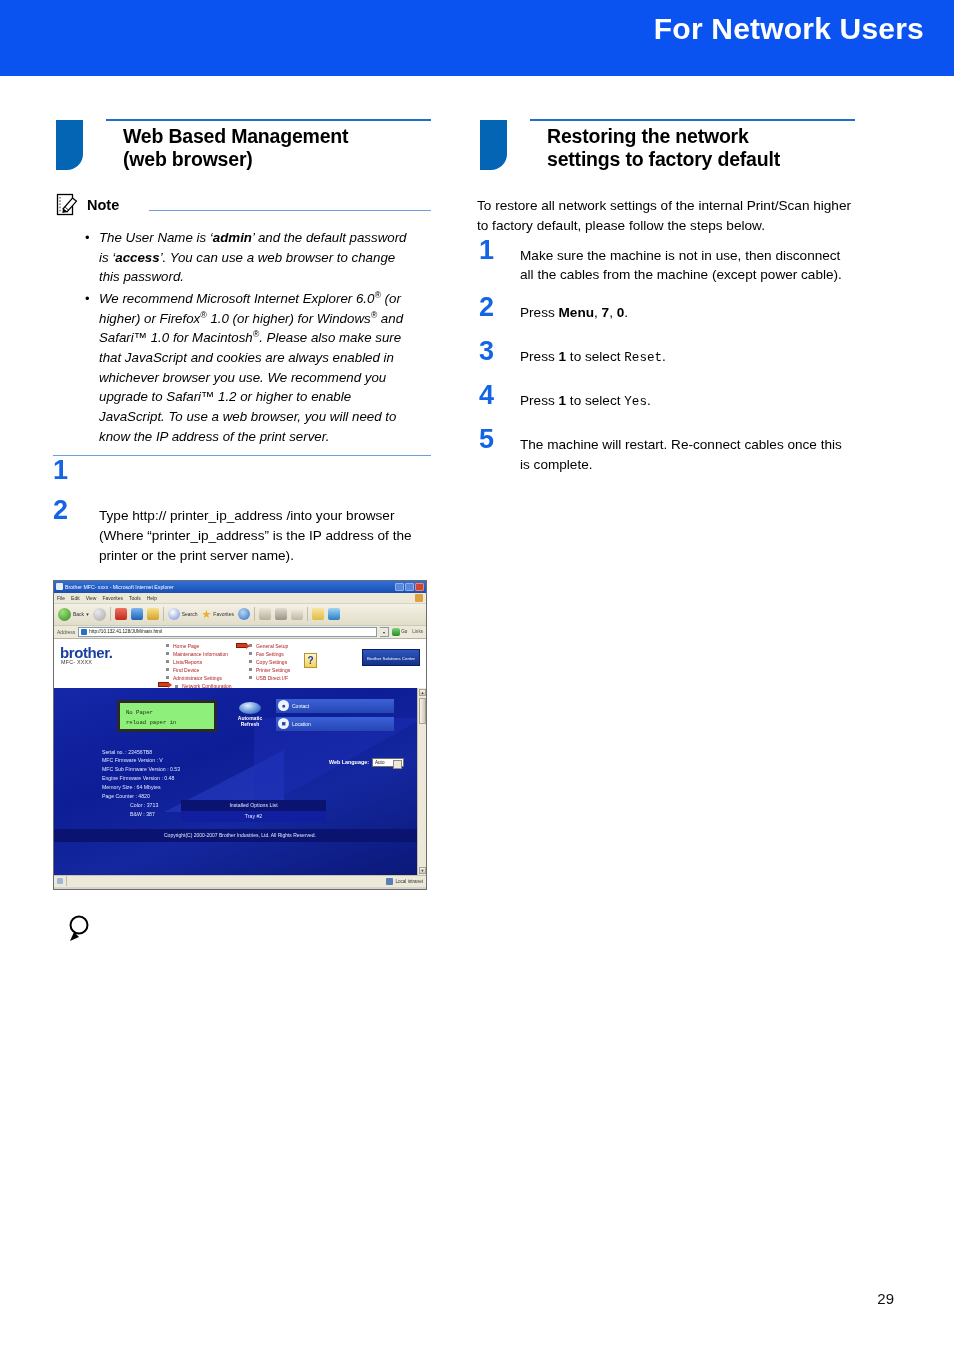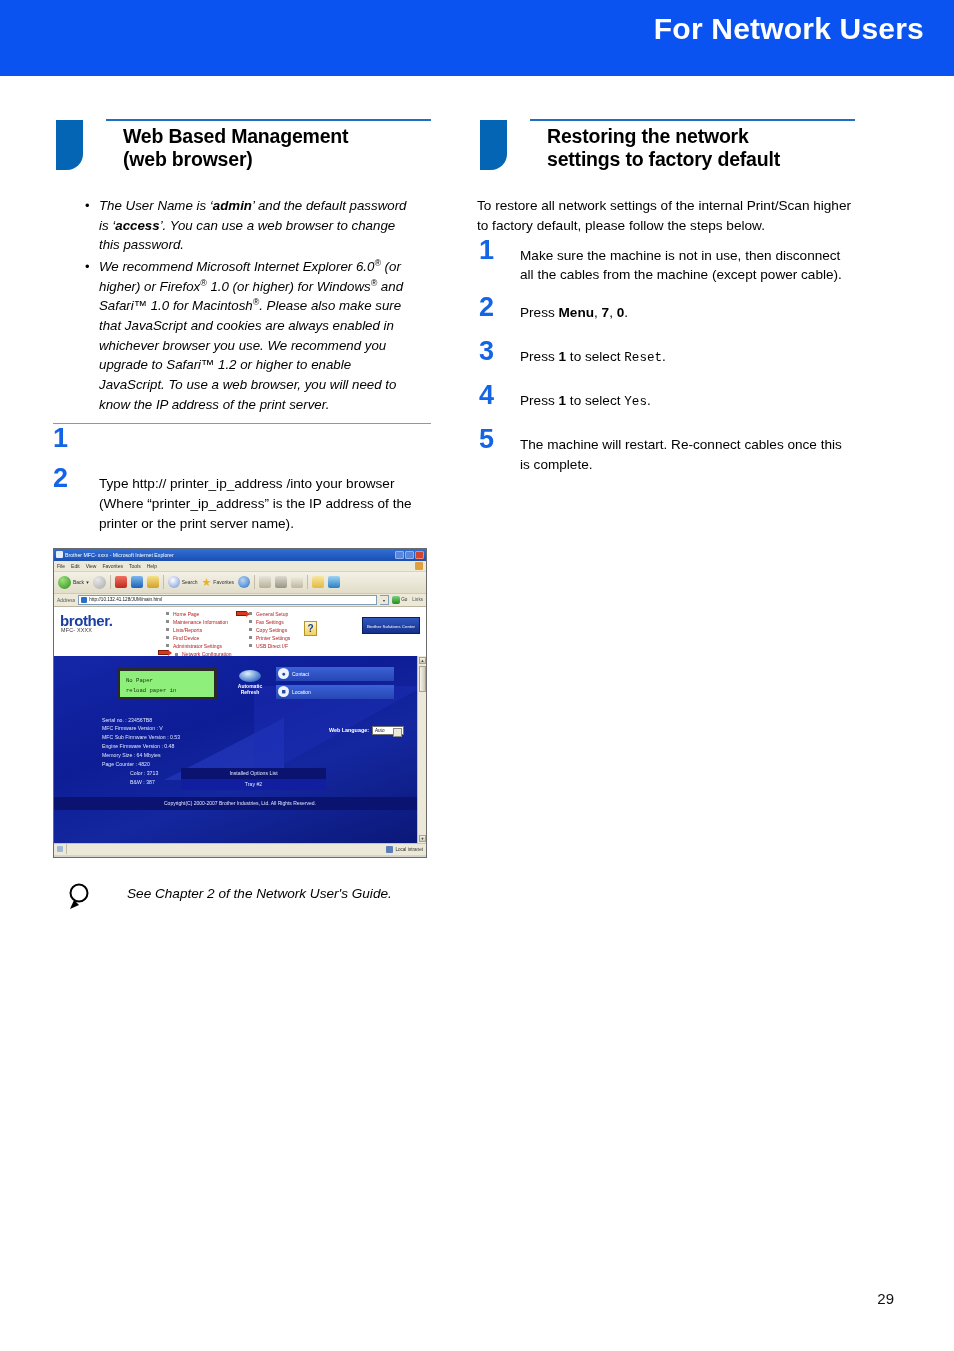--- a/index.html
+++ b/index.html
@@ -366,20 +366,33 @@
     <div class="sec-rule"></div>
     <div class="sec-tab"></div>
     <h2 class="sec-title">
       <span>Web Based Management</span><br>
       <span>(web browser)</span>
     </h2>
   </div>
 
 
   <div class="note">
+    <div class="note-head">
+      <span class="note-icon">
+        <svg width="24" height="24" viewBox="0 0 24 24">
+          <rect x="1.5" y="1.5" width="15" height="20" fill="#fff" stroke="#000" stroke-width="1.3"></rect>
+          <line x1="4" y1="4" x2="4" y2="19" stroke="#000" stroke-width="0.8" stroke-dasharray="1.6 1.6"></line>
+          <path d="M7 16 L16.5 5 L20.5 8.2 L11 19 Z" fill="#fff" stroke="#000" stroke-width="1.2"></path>
+          <path d="M7 16 L11 19 L6.3 20 Z" fill="#000"></path>
+          <line x1="9.2" y1="14.3" x2="13" y2="17.4" stroke="#000" stroke-width="0.8"></line>
+        </svg>
+      </span>
+      <span class="note-label">Note</span>
+      <div class="note-rule"></div>
+    </div>
     <ul class="note-list">
       <li>
         <span>The User Name is ‘</span><b>admin</b><span>’ and the default password is ‘</span><b>access</b><span>’. You can use a web browser to change this password.</span>
       </li>
       <li>
         We recommend Microsoft Internet Explorer 6.0<sup>®</sup> (or higher) or Firefox<sup>®</sup> 1.0 (or higher) for Windows<sup>®</sup> and Safari™ 1.0 for Macintosh<sup>®</sup>. Please also make sure that JavaScript and cookies are always enabled in whichever browser you use. We recommend you upgrade to Safari™ 1.2 or higher to enable JavaScript. To use a web browser, you will need to know the IP address of the print server.
       </li>
     </ul>
     <div class="note-bottom-rule"></div>
   </div>
@@ -561,21 +574,20 @@
     </div>
   </div>
 
   <div class="seealso">
     <span class="seealso-icon">
       <svg width="30" height="32" viewBox="0 0 30 32">
         <circle cx="12" cy="11" r="8.5" fill="none" stroke="#000" stroke-width="2"></circle>
         <path d="M7 18 L3 27 L12 23 Z" fill="#000"></path>
       </svg>
     </span>
-    <div class="seealso-text">See Chapter 2 of the Network User's Guide.</div>
   </div>
 </div>
 
 <div class="col col-right">
 
   <div class="sec-head">
     <div class="sec-rule"></div>
     <div class="sec-tab"></div>
     <h2 class="sec-title">
       <span>Restoring the network</span><br>

